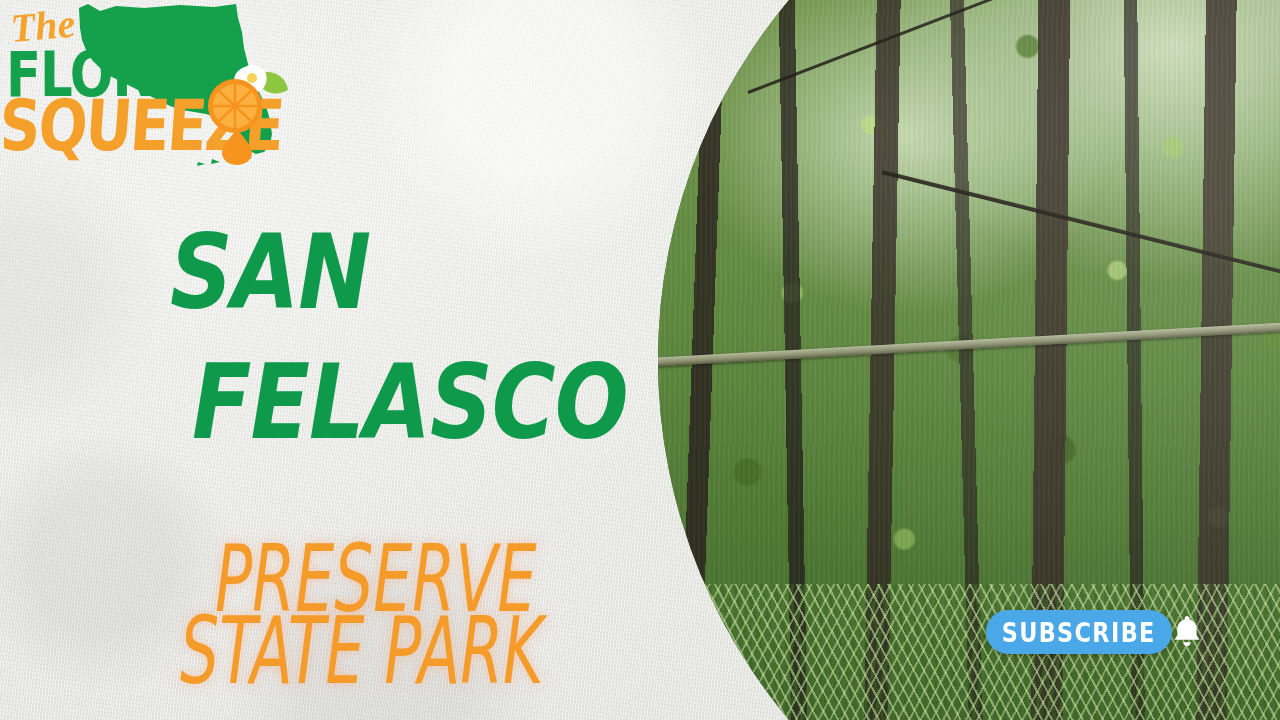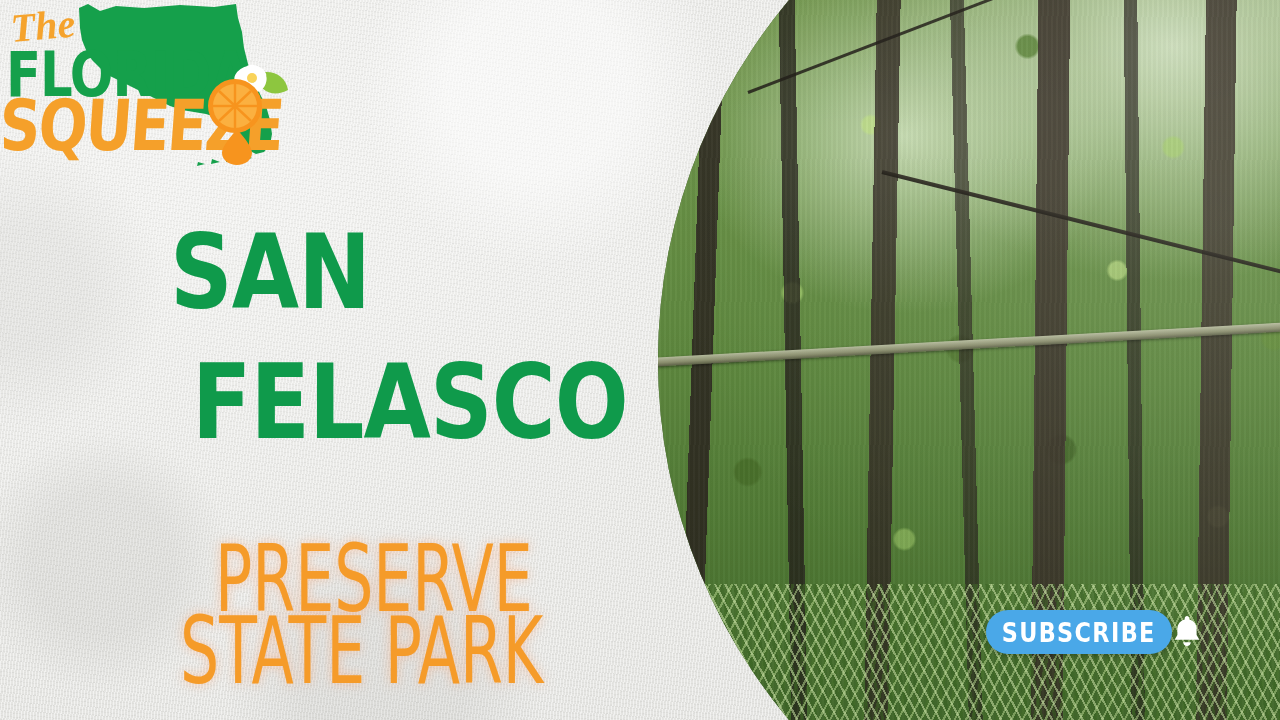--- a/index.html
+++ b/index.html
@@ -157,21 +157,21 @@
     background:
       radial-gradient(ellipse 70% 60% at 50% 38%, rgba(255,255,255,.10) 0%, rgba(0,0,0,0) 70%),
       linear-gradient(to bottom, rgba(0,0,0,.06) 0%, rgba(0,0,0,0) 30%, rgba(0,0,0,.10) 100%);
   }
 
   
   .logo{position:absolute;left:4px;top:2px;width:296px;height:166px;}
   .logo svg{display:block;width:296px;height:166px;}
 
   
-  .headline{position:absolute;left:0;top:0;width:660px;height:720px;}
+  .headline{position:absolute;left:0;top:0;width:660px;height:720px;font-style:italic;}
   .h-line{
     position:absolute;
     font-family:"Liberation Sans Narrow","DejaVu Sans Condensed","Liberation Sans", sans-serif;
     font-weight:bold;
     color:#0f9a4b;
     letter-spacing:-1px;
     line-height:.92;
     transform:scaleX(.93);
     transform-origin:left center;
     white-space:nowrap;

